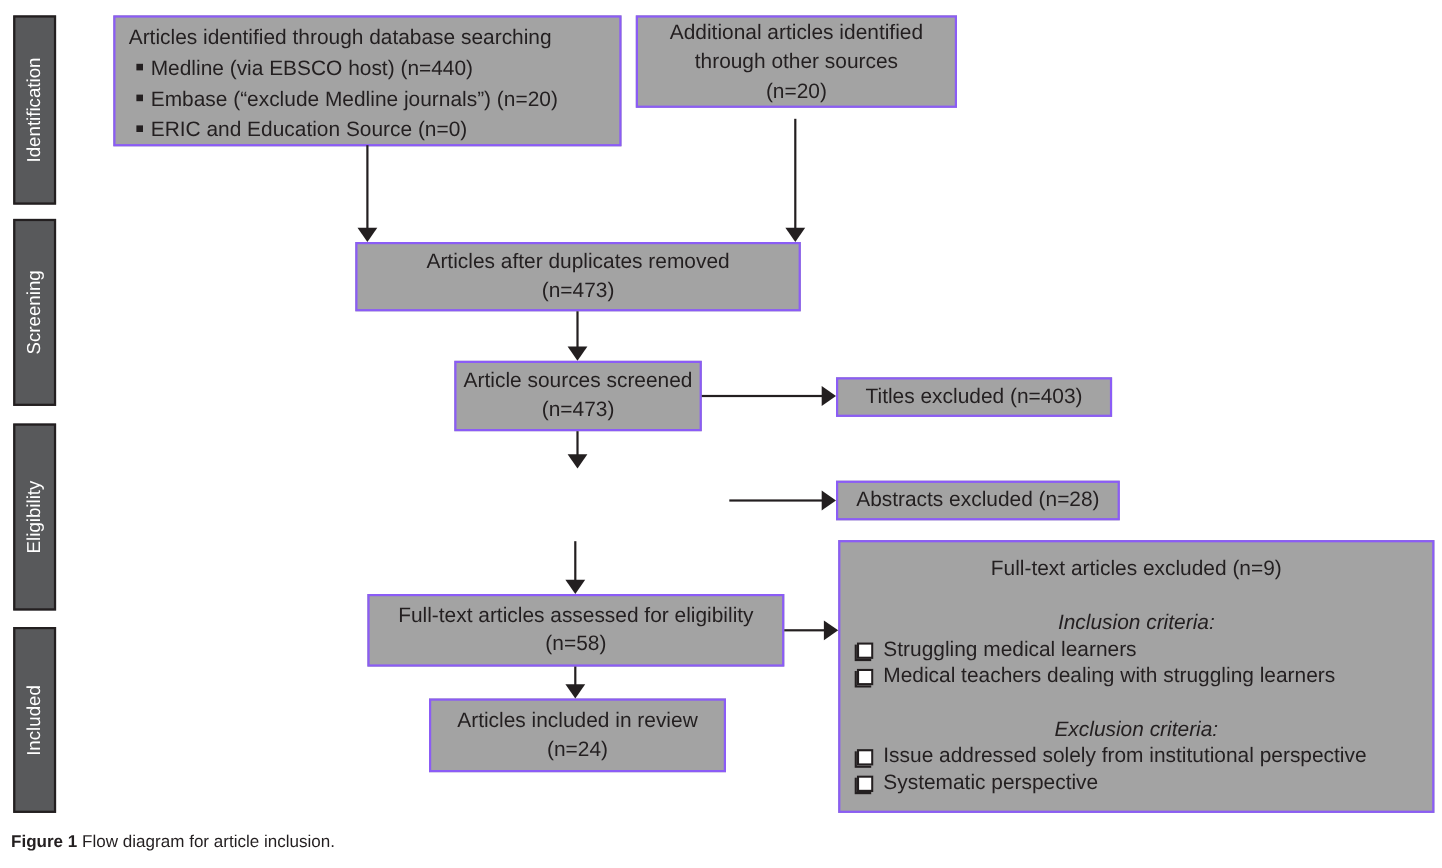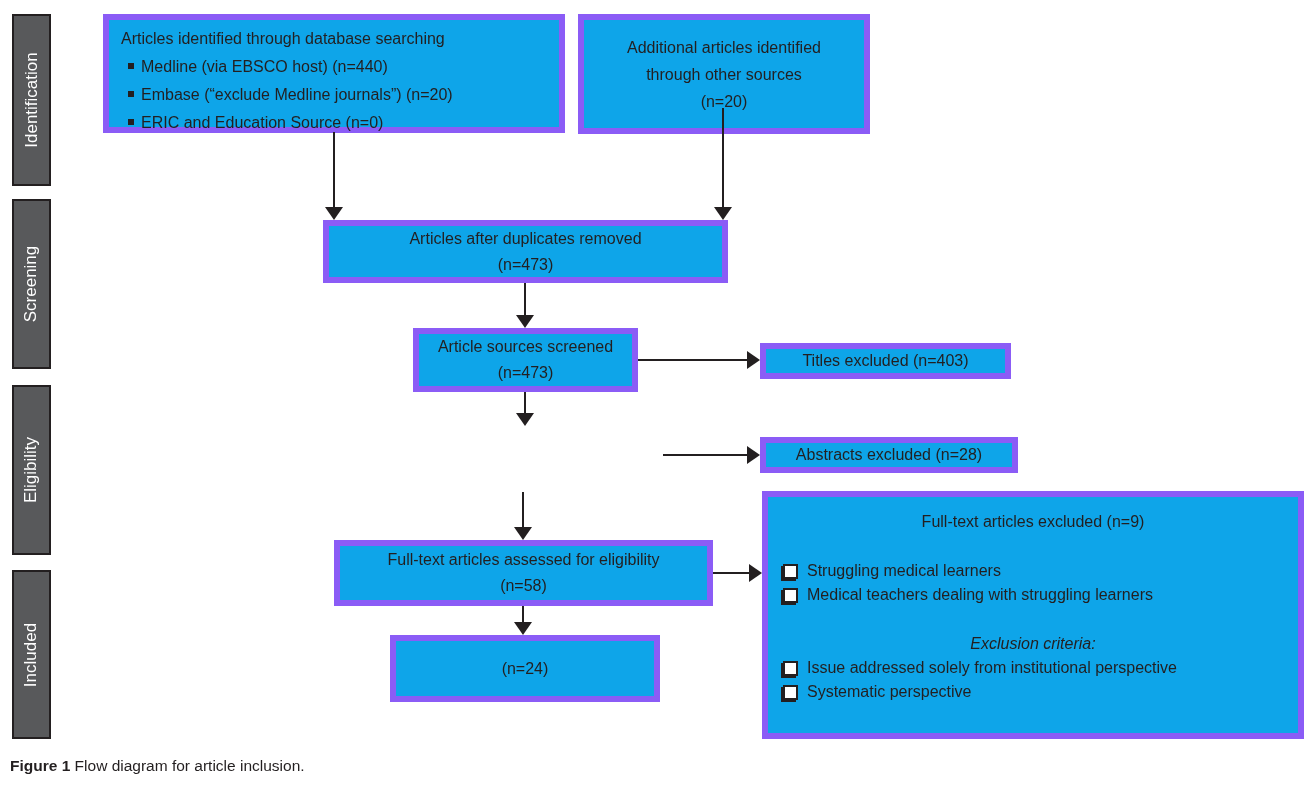--- a/index.html
+++ b/index.html
@@ -7,24 +7,24 @@
     position: relative;
     width: 1311px;
     height: 789px;
     background: #ffffff;
     font-family: "Liberation Sans", sans-serif;
     color: #231f20;
     overflow: hidden;
   }
   .box {
     position: absolute;
-    border: 6px solid #8b5cf6;
-    background: #0ea5e9;
+    border: 2px solid #8b5cf6;
+    background: #a3a3a3;
     box-sizing: border-box;
-    font-size: 16px;
+    font-size: 19px;
     line-height: 26px;
   }
   .box.center {
     display: flex;
     flex-direction: column;
     justify-content: center;
     align-items: center;
     text-align: center;
   }
   .stage {
@@ -106,21 +106,21 @@
       <span class="bullet"></span><span>Medline (via EBSCO host) (n=440)</span>
     </div>
     <div class="brow">
       <span class="bullet"></span><span>Embase (“exclude Medline journals”) (n=20)</span>
     </div>
     <div class="brow">
       <span class="bullet"></span><span>ERIC and Education Source (n=0)</span>
     </div>
   </div>
 
-  <div class="box center" style="left:578px;top:14px;width:292px;height:120px;line-height:27px;">
+  <div class="box center" style="left:578px;top:14px;width:292px;height:84px;line-height:27px;">
     <div>Additional articles identified</div>
     <div>through other sources</div>
     <div>(n=20)</div>
   </div>
 
   <div class="box center" style="left:323px;top:220px;width:405px;height:63px;">
     <div>Articles after duplicates removed</div>
     <div>(n=473)</div>
   </div>
 
@@ -139,20 +139,21 @@
   </div>
 
   <div class="box center" style="left:334px;top:540px;width:379px;height:66px;">
     <div>Full-text articles assessed for eligibility</div>
     <div>(n=58)</div>
   </div>
 
   <div class="box bigbox" style="left:762px;top:491px;width:542px;height:248px;text-align:center;">
     <div class="bx-title">Full-text articles excluded (n=9)</div>
     <div class="criteria-group">
+      <div class="criteria-heading">Inclusion criteria:</div>
       <div class="crow">
         <span class="chk"></span>
           <span>Struggling medical learners</span>
       </div>
       <div class="crow">
         <span class="chk"></span>
           <span>Medical teachers dealing with struggling learners</span>
       </div>
     </div>
     <div class="criteria-group">
@@ -162,20 +163,21 @@
           <span>Issue addressed solely from institutional perspective</span>
       </div>
       <div class="crow">
         <span class="chk"></span>
           <span>Systematic perspective</span>
       </div>
     </div>
   </div>
 
   <div class="box center" style="left:390px;top:635px;width:270px;height:67px;">
+    <div>Articles included in review</div>
     <div>(n=24)</div>
   </div>
 
   <div class="vline" style="left:333px;top:132px;height:76px;"></div>
   <div class="arr-down" style="left:325px;top:207px;"></div>
 
   <div class="vline" style="left:722px;top:108px;height:100px;"></div>
   <div class="arr-down" style="left:714px;top:207px;"></div>
 
   <div class="vline" style="left:524px;top:283px;height:33px;"></div>

